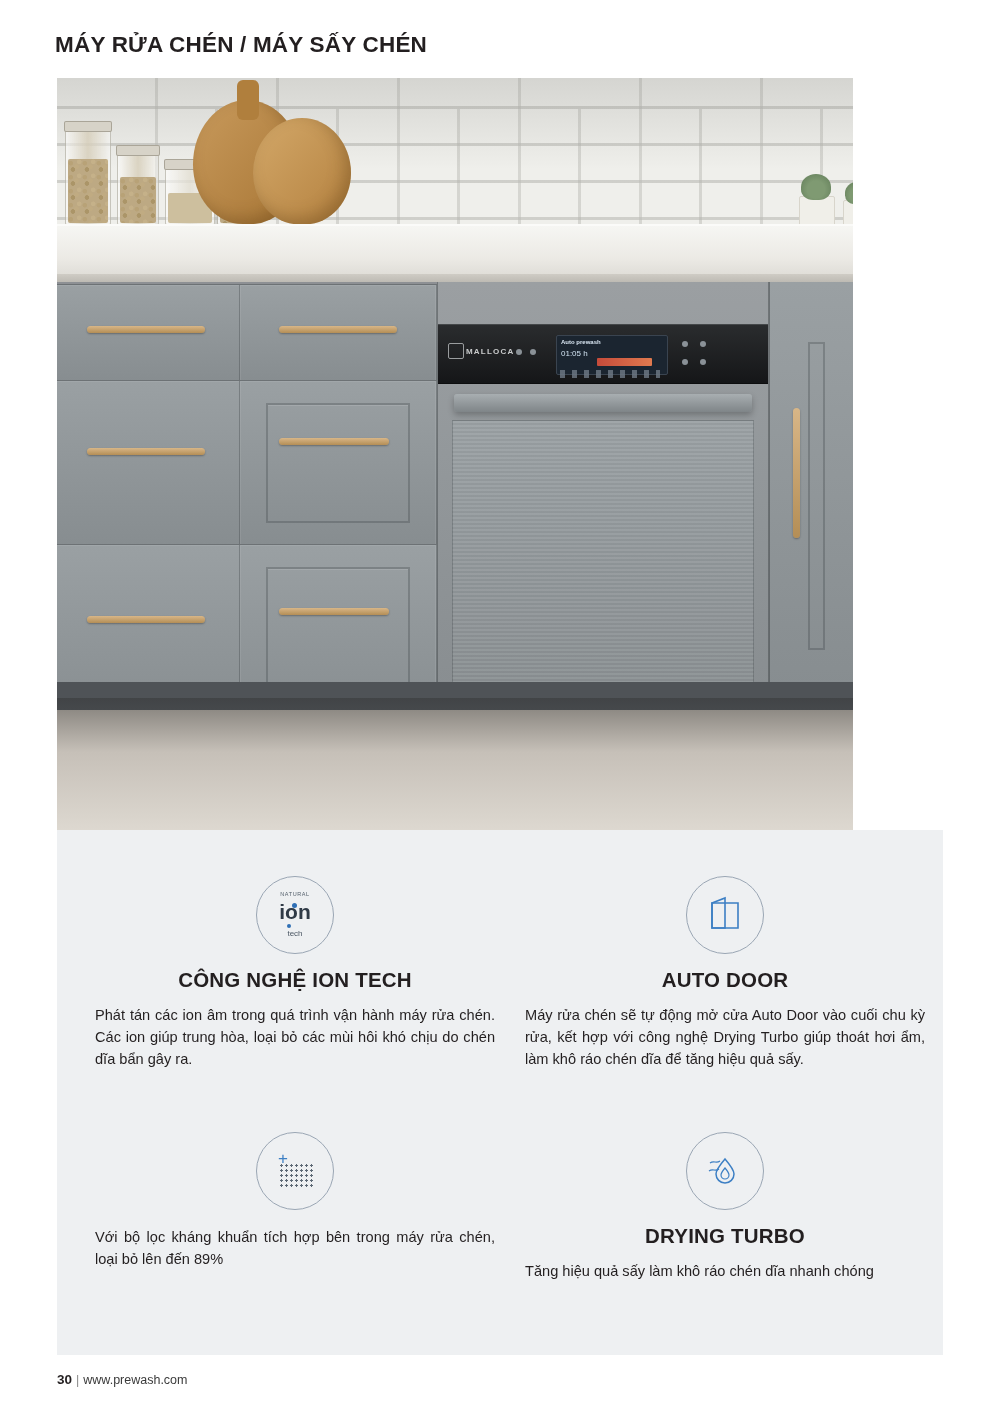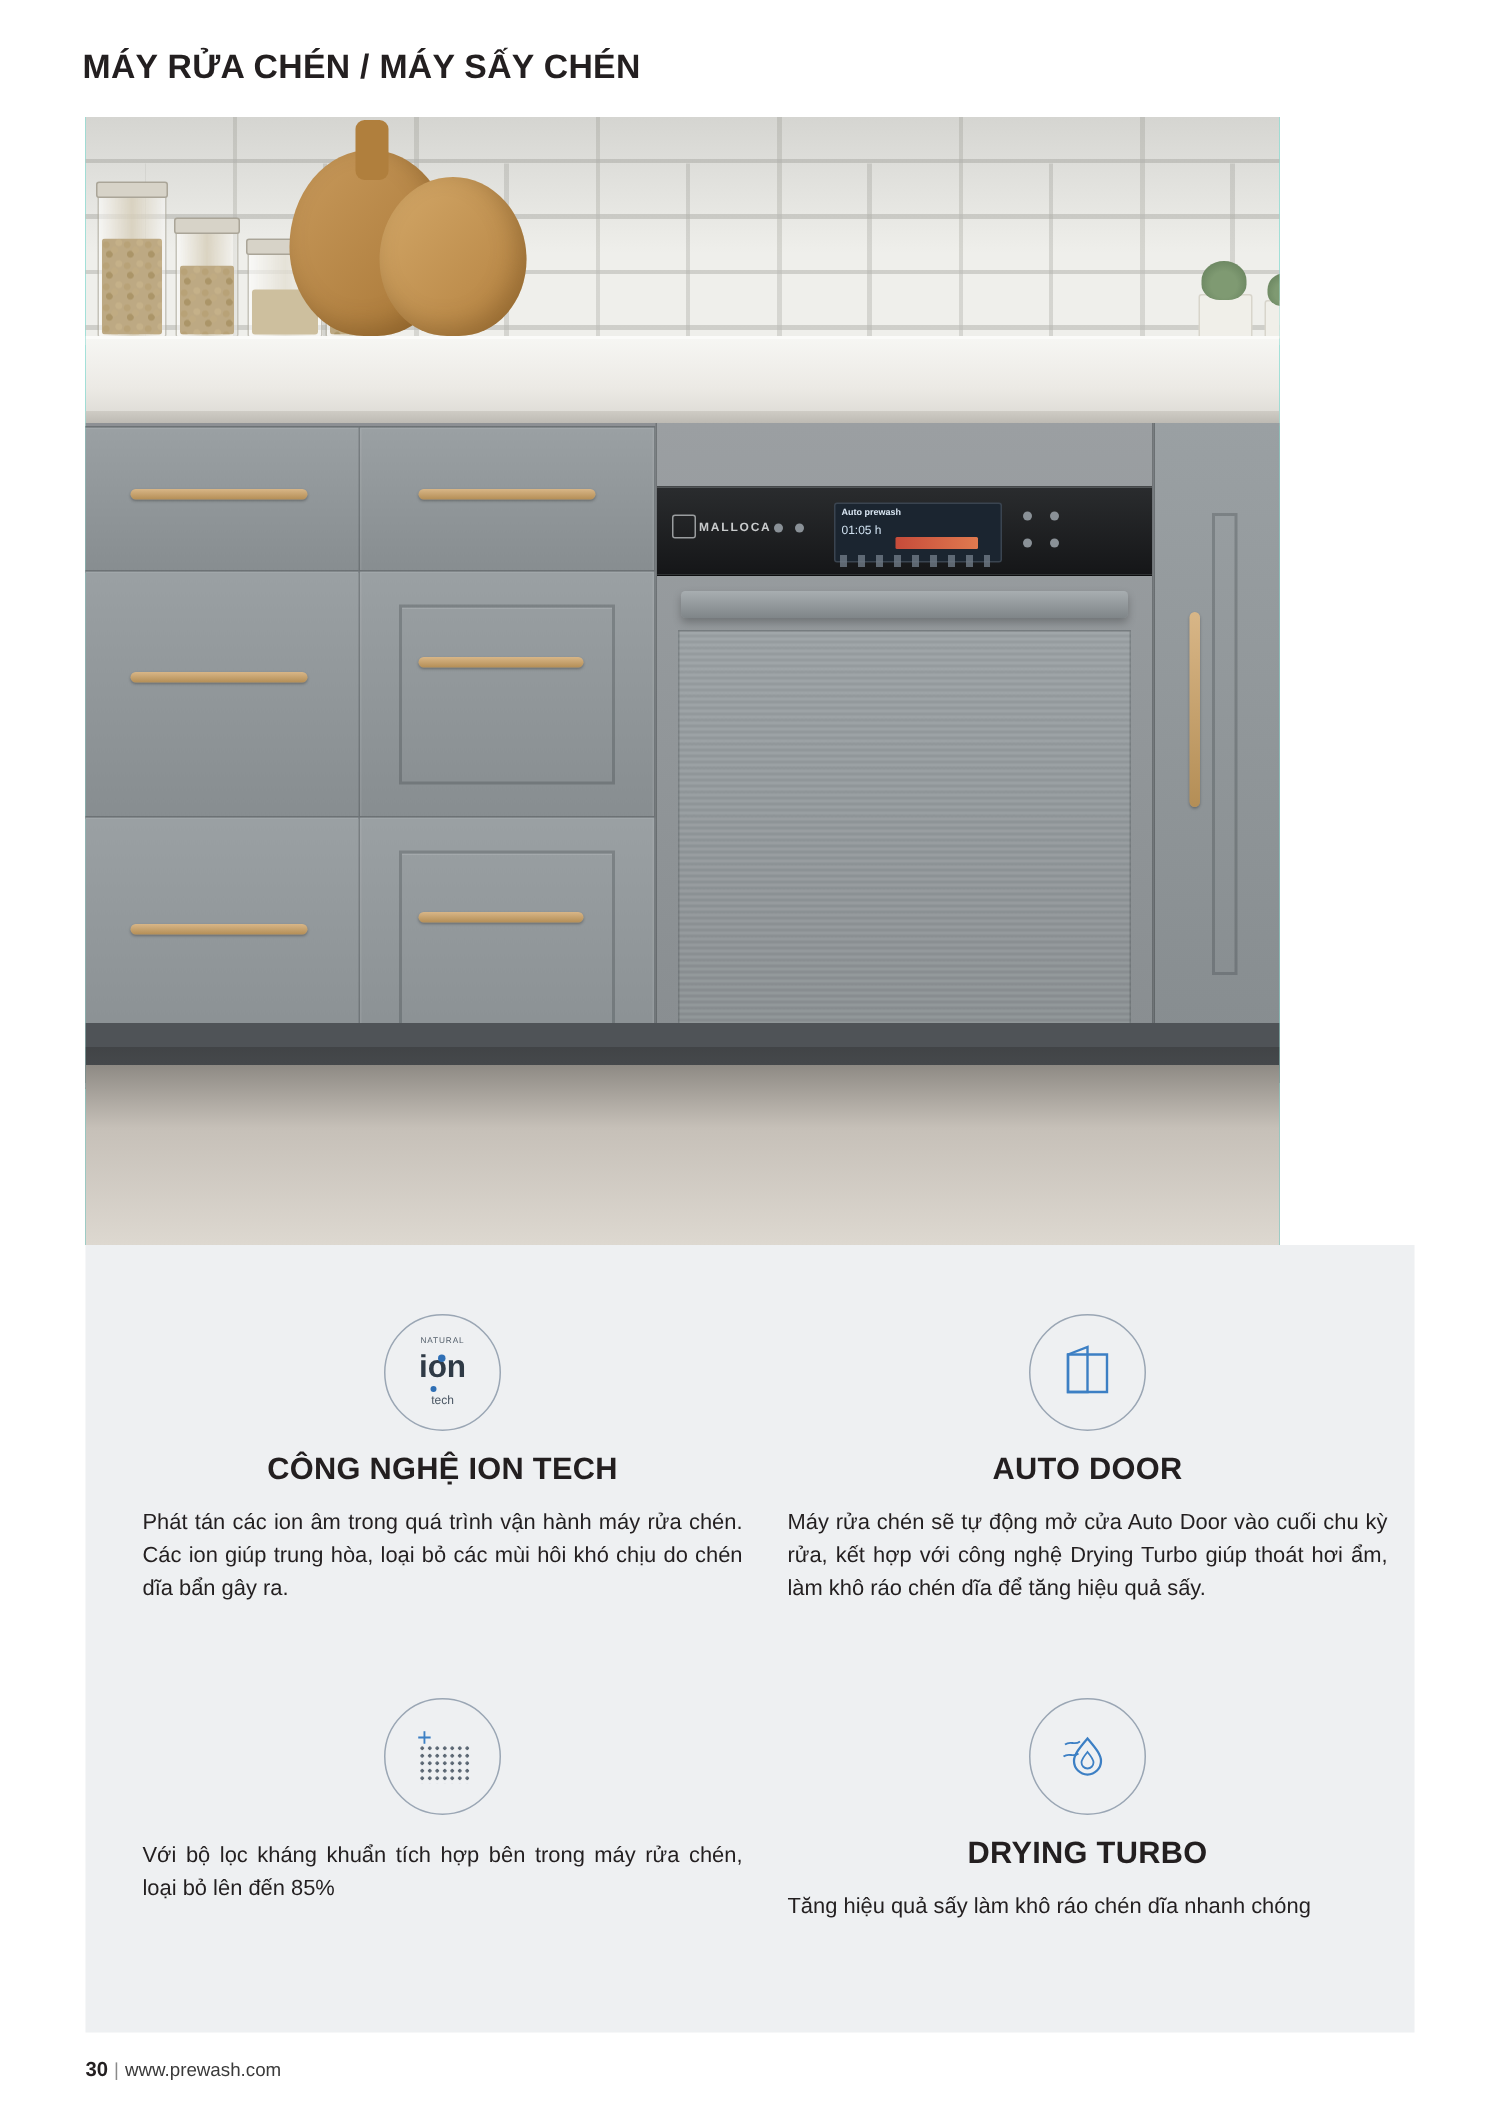--- a/index.html
+++ b/index.html
@@ -33,21 +33,21 @@
   }
 
   
   .hero {
     position: absolute;
     left: 57px;
     top: 78px;
     width: 796px;
     height: 752px;
     overflow: hidden;
-    background: #14b8a6;
+    background: #4c1d95;
     text-align: right;
   }
   .hero-inner { position: absolute; inset: 0; }
 
   
   .wall {
     position: absolute;
     left: 0; top: 0; right: 0; height: 152px;
     background: #efefeb;
   }
@@ -528,21 +528,21 @@
       <div class="feat-desc">Máy rửa chén sẽ tự động mở cửa Auto Door vào cuối chu kỳ rửa, kết hợp với công nghệ Drying Turbo giúp thoát hơi ẩm, làm khô ráo chén dĩa để tăng hiệu quả sấy.</div>
     </div>
 
     <div class="feature" style="left:38px; top:298px;">
       <div class="icon-wrap">
         <div class="circle-icon">
           <span class="filter-grid"></span>
           <span class="filter-plus">+</span>
         </div>
       </div>
-      <div class="feat-desc">Với bộ lọc kháng khuẩn tích hợp bên trong máy rửa chén, loại bỏ lên đến 85%</div>
+      <div class="feat-desc">Với bộ lọc kháng khuẩn tích hợp bên trong máy rửa chén, loại bỏ lên đến 89%</div>
     </div>
 
     <div class="feature" style="left:468px; top:298px;">
       <div class="icon-wrap">
         <div class="circle-icon">
           <svg width="46" height="44" viewBox="0 0 46 44">
             <path d="M23 10 C17 17 14 21 14 25 a9 9 0 0 0 18 0 c0-4-3-8-9-15 z" fill="none" stroke="#3c7fc4" stroke-width="1.5"></path>
             <path d="M23 19 C20.5 22 19 24 19 26 a4 4 0 0 0 8 0 c0-2-1.5-4-4-7 z" fill="none" stroke="#3c7fc4" stroke-width="1.2"></path>
             <path d="M8 14 C12 11 14 15 18 12" fill="none" stroke="#3c7fc4" stroke-width="1.2"></path>
             <path d="M7 22 C11 19 13 23 17 20" fill="none" stroke="#3c7fc4" stroke-width="1.2"></path>

